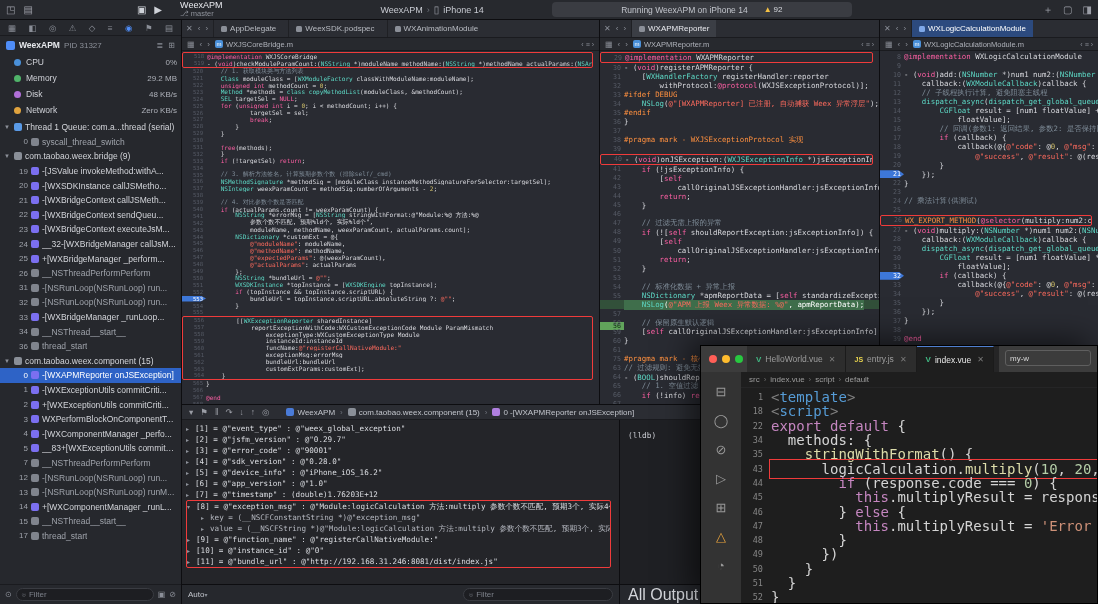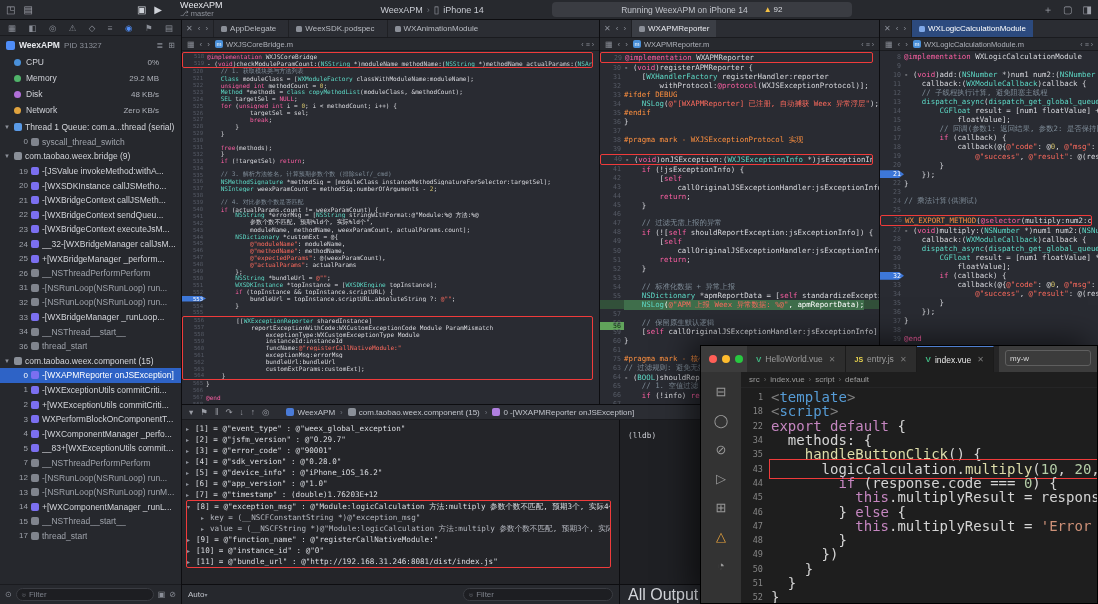--- a/index.html
+++ b/index.html
@@ -27,21 +27,21 @@
   
   .navigator { width:182px; background:#26282d; border-right:1px solid #0d0d10; display:flex; flex-direction:column; overflow:hidden; }
   .nav-tabs { height:16px; display:flex; align-items:center; justify-content:space-between; padding:0 8px; border-bottom:1px solid #1a1b1f; }
   .nav-tabs span { font-size:8.5px; color:#8b8f98; }
   .nav-tabs span.sel { color:#4f8df7; }
   .proc-row { height:18px; display:flex; align-items:center; gap:4px; padding:0 6px; }
   .proc-icon { width:9px; height:9px; border-radius:2px; background:#4f8df7; }
   .proc-name { font-size:8.5px; color:#e6e8ec; font-weight:bold; }
   .proc-pid { font-size:8px; color:#8b8f98; }
   .proc-right { margin-left:auto; display:flex; gap:5px; font-size:8px; color:#8b8f98; }
-  .gauge { height:16px; display:flex; align-items:center; gap:5px; padding:0 22px 0 14px; }
+  .gauge { height:16px; display:flex; align-items:center; gap:5px; padding:0 4px 0 14px; }
   .gauge-dot { width:7px; height:7px; border-radius:50%; }
   .gauge-label { font-size:8.5px; color:#d0d2d8; }
   .gauge-val { margin-left:auto; font-size:8px; color:#aeb1b9; }
   .nav-rows { flex:1; overflow:hidden; padding-top:2px; }
   .nrow { height:14.6px; display:flex; align-items:center; gap:3px; padding:0 4px; white-space:nowrap; overflow:hidden; }
   .nrow .disc { font-size:6px; color:#8b8f98; width:7px; }
   .nrow.thread { padding-left:4px;align-items:center; }
   .nrow.queue { padding-left:4px; }
   .nrow.frame { padding-left:16px; }
   .nrow .ticon { width:8px; height:8px; border-radius:2px; flex:0 0 8px; }
@@ -1081,21 +1081,21 @@
             <div class="vl">
               <span class="vln">22</span>
               <span class="vct"><span class="vk">export</span> <span class="vk">default</span> {</span>
             </div>
             <div class="vl">
               <span class="vln">34</span>
               <span class="vct">  methods: {</span>
             </div>
             <div class="vl">
               <span class="vln">35</span>
-              <span class="vct">    <span class="vf">handleButtonClick</span>() {</span>
+              <span class="vct">    <span class="vf">stringWithFormat</span>() {</span>
             </div>
             <div class="vl">
               <span class="vln">43</span>
               <span class="vct boxed">      logicCalculation.<span class="vf">multiply</span>(<span class="vn">10</span>, <span class="vn">20</span>, <span class="vs1">'Hello world'</span>, (response) =&gt; {</span>
             </div>
             <div class="vl">
               <span class="vln">44</span>
               <span class="vct">        <span class="vk">if</span> (response.code === <span class="vn">0</span>) {</span>
             </div>
             <div class="vl">

